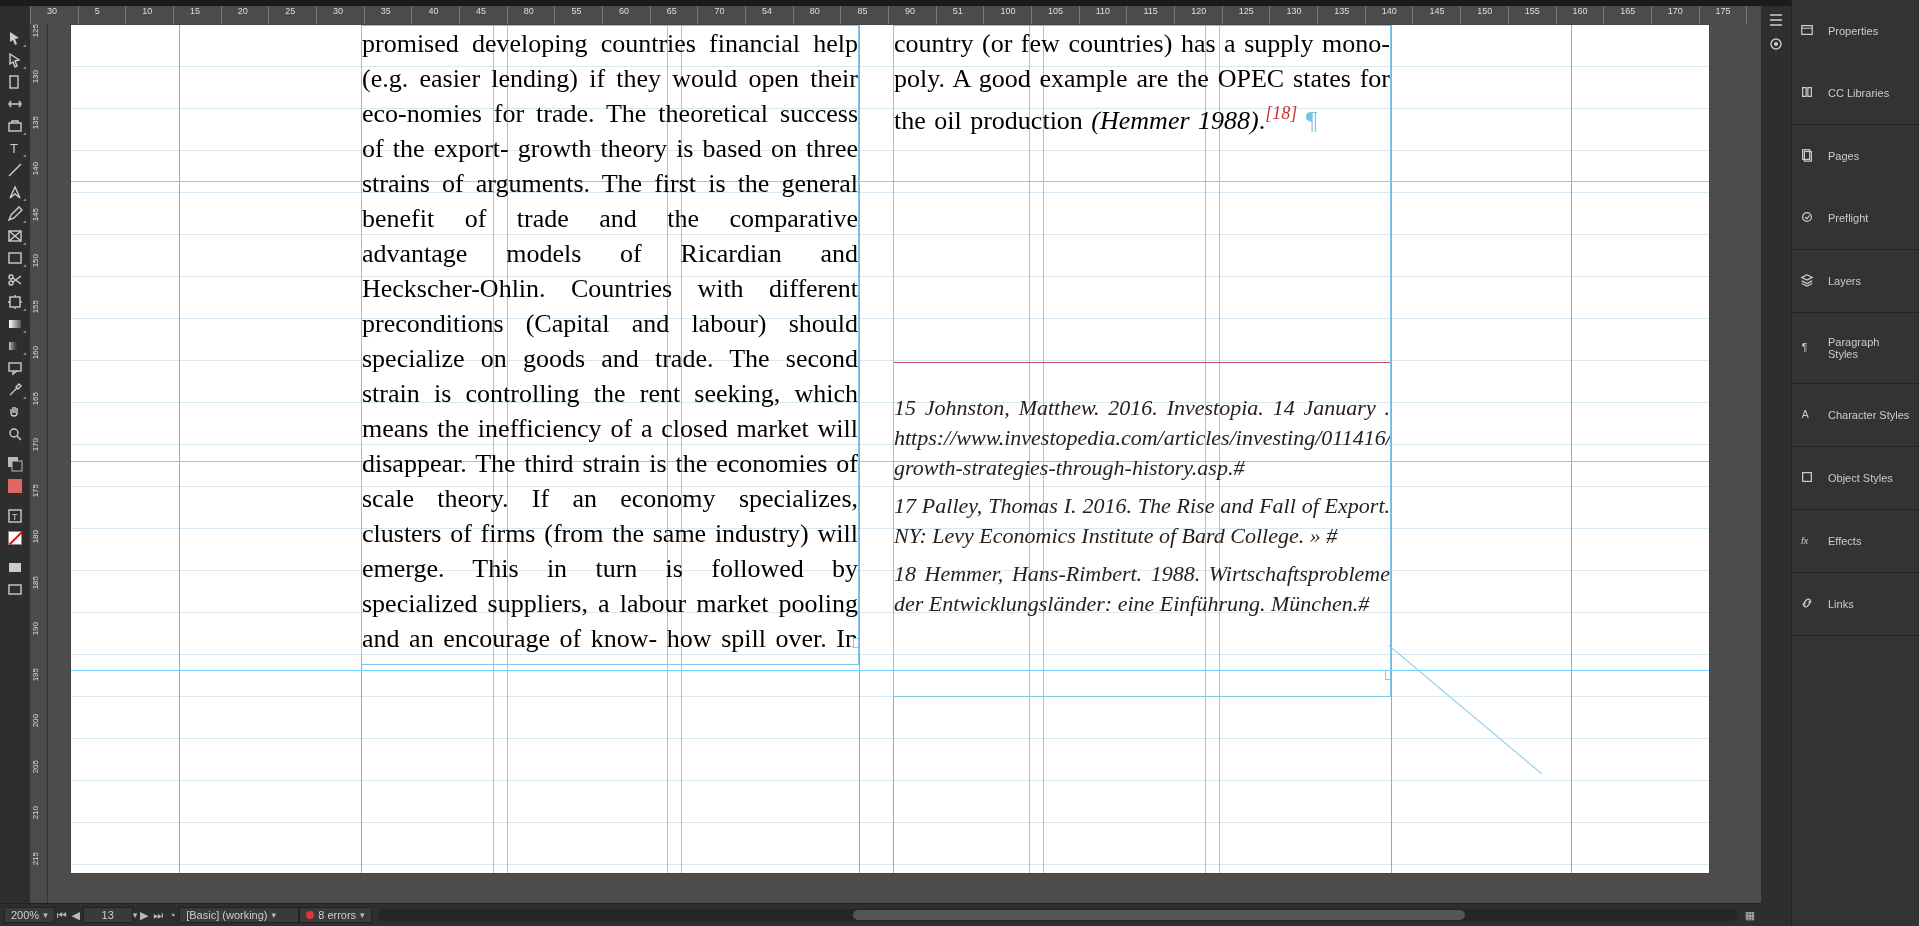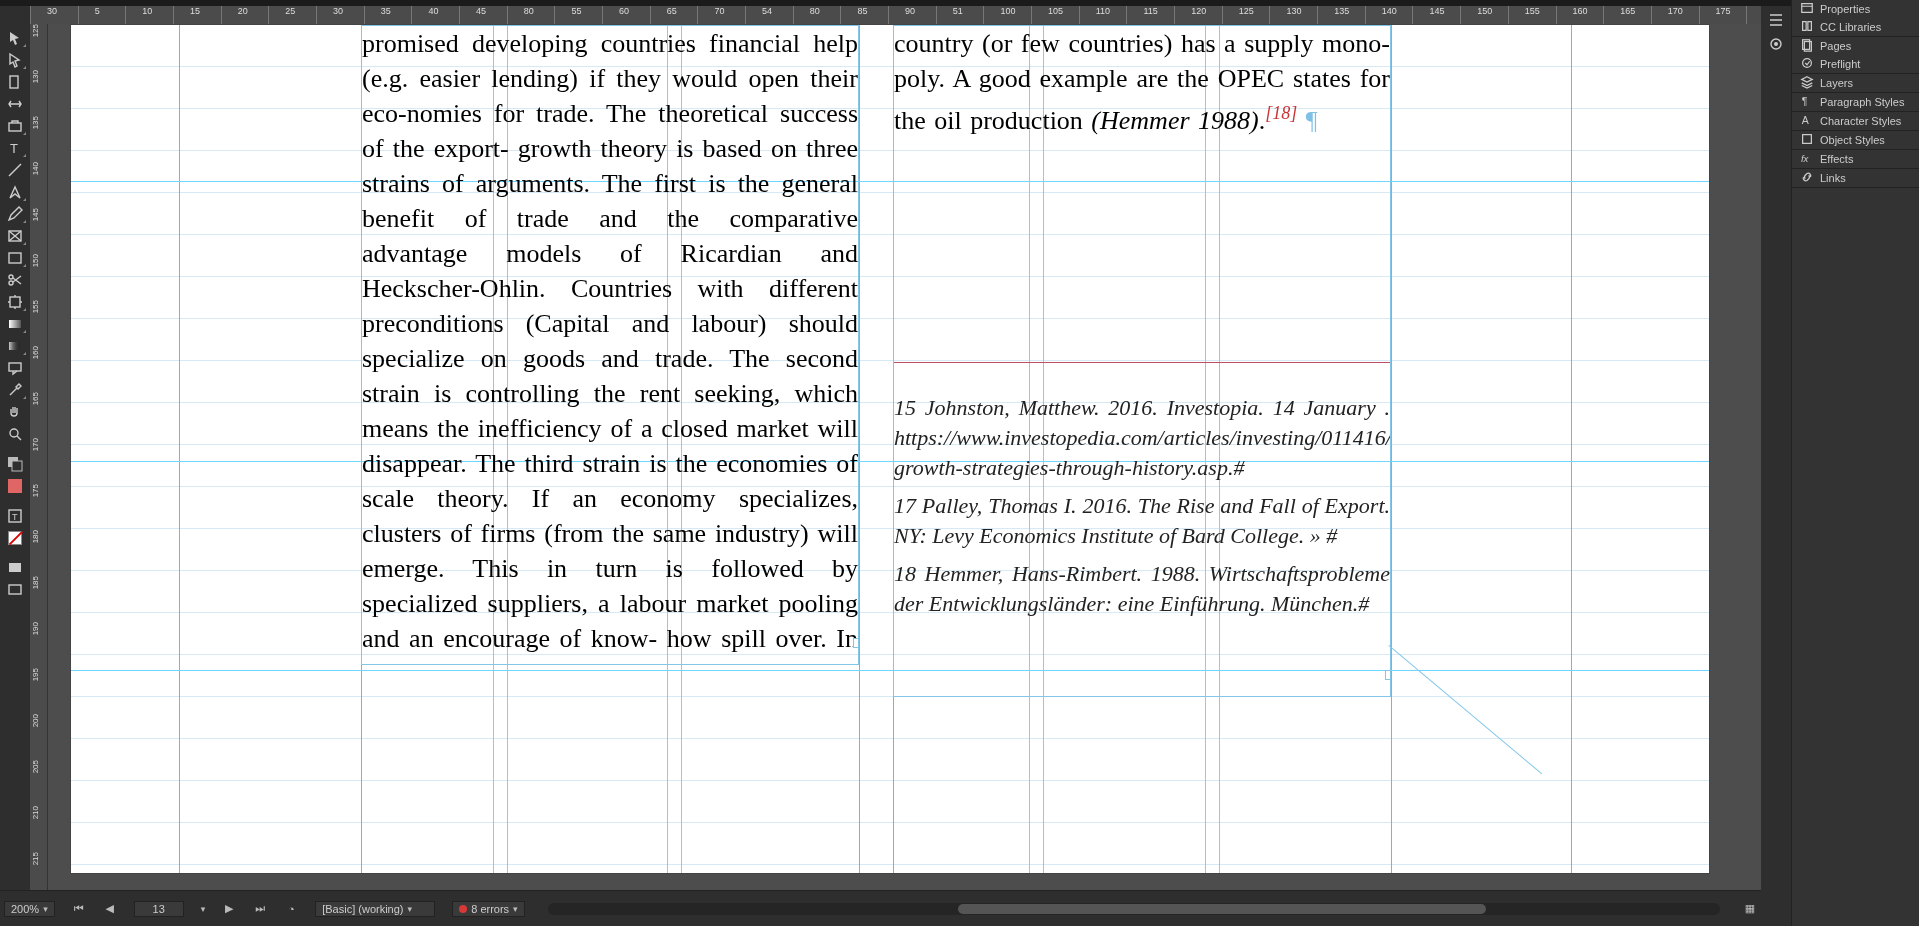--- a/index.html
+++ b/index.html
@@ -113,22 +113,22 @@
     position: absolute;
     right: 0; top: 0; bottom: 0;
     width: 128px;
     background: #333;
     border-left: 1px solid #222;
   }
   .panel-dock .dp-section { border-bottom: 1px solid #222; }
   .panel-dock .dp-item {
     display: flex;
     align-items: center;
-    gap: 6px;
-    padding: 1px 8px;
+    gap: 14px;
+    padding: 23px 8px;
     font-size: 11px;
     color: #ccc;
   }
   .dp-item svg { width: 14px; height: 14px; }
 
   
   .canvas-wrap {
     position: absolute;
     left: 30px;    
     right: 158px;  
@@ -246,26 +246,26 @@
   .link-line {
     position: absolute;
     border-top: 1px solid #82c6ea;
     transform-origin: left top;
   }
 
   
   .statusbar {
     position: absolute;
     left: 0; right: 158px; bottom: 0;
-    height: 36px;
+    height: 23px;
     background: #2e2e2e;
     border-top: 1px solid #222;
     display: flex;
     align-items: center;
-    gap: 17px;
+    gap: 0;
     padding: 0 4px;
     color: #ccc;
     font-size: 11px;
   }
   .sb-field {
     background: #3a3a3a;
     padding: 1px 6px;
     border: 1px solid #222;
     display: flex;
     align-items: center;

